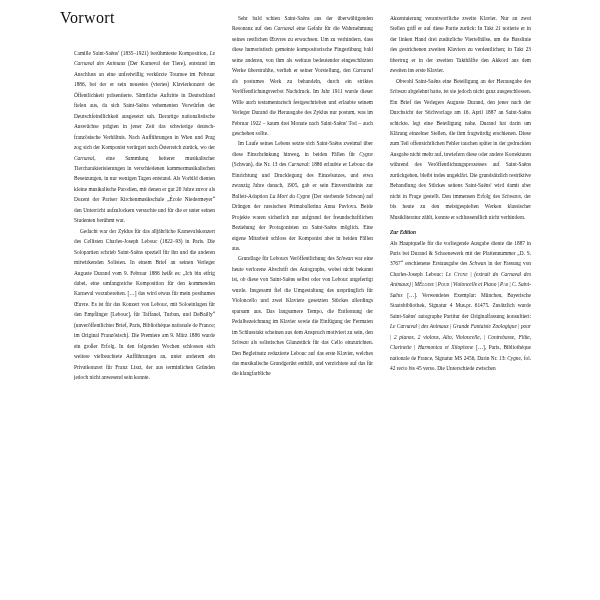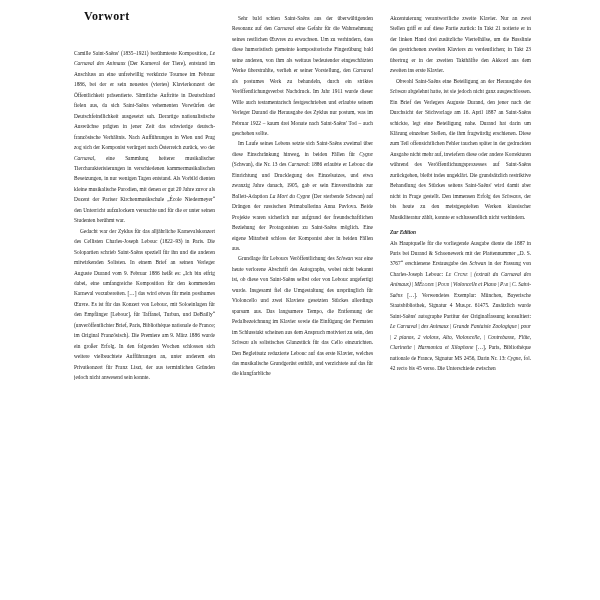--- a/index.html
+++ b/index.html
@@ -17,26 +17,26 @@
   .page {
     position: relative;
     width: 600px;
     height: 600px;
     box-sizing: border-box;
     padding: 0;
     background: #ffffff;
   }
   .page-title {
     position: absolute;
-    left: 84px;
+    left: 60px;
     top: 9px;
-    font-size: 12px;
+    font-size: 16px;
     letter-spacing: 0.4px;
     color: #111111;
-    font-weight: bold;
+    font-weight: normal;
     margin: 0;
   }
   .columns {
     position: absolute;
     left: 74px;
     top: 0;
     width: 458px;
     height: 600px;
   }
   .col {

